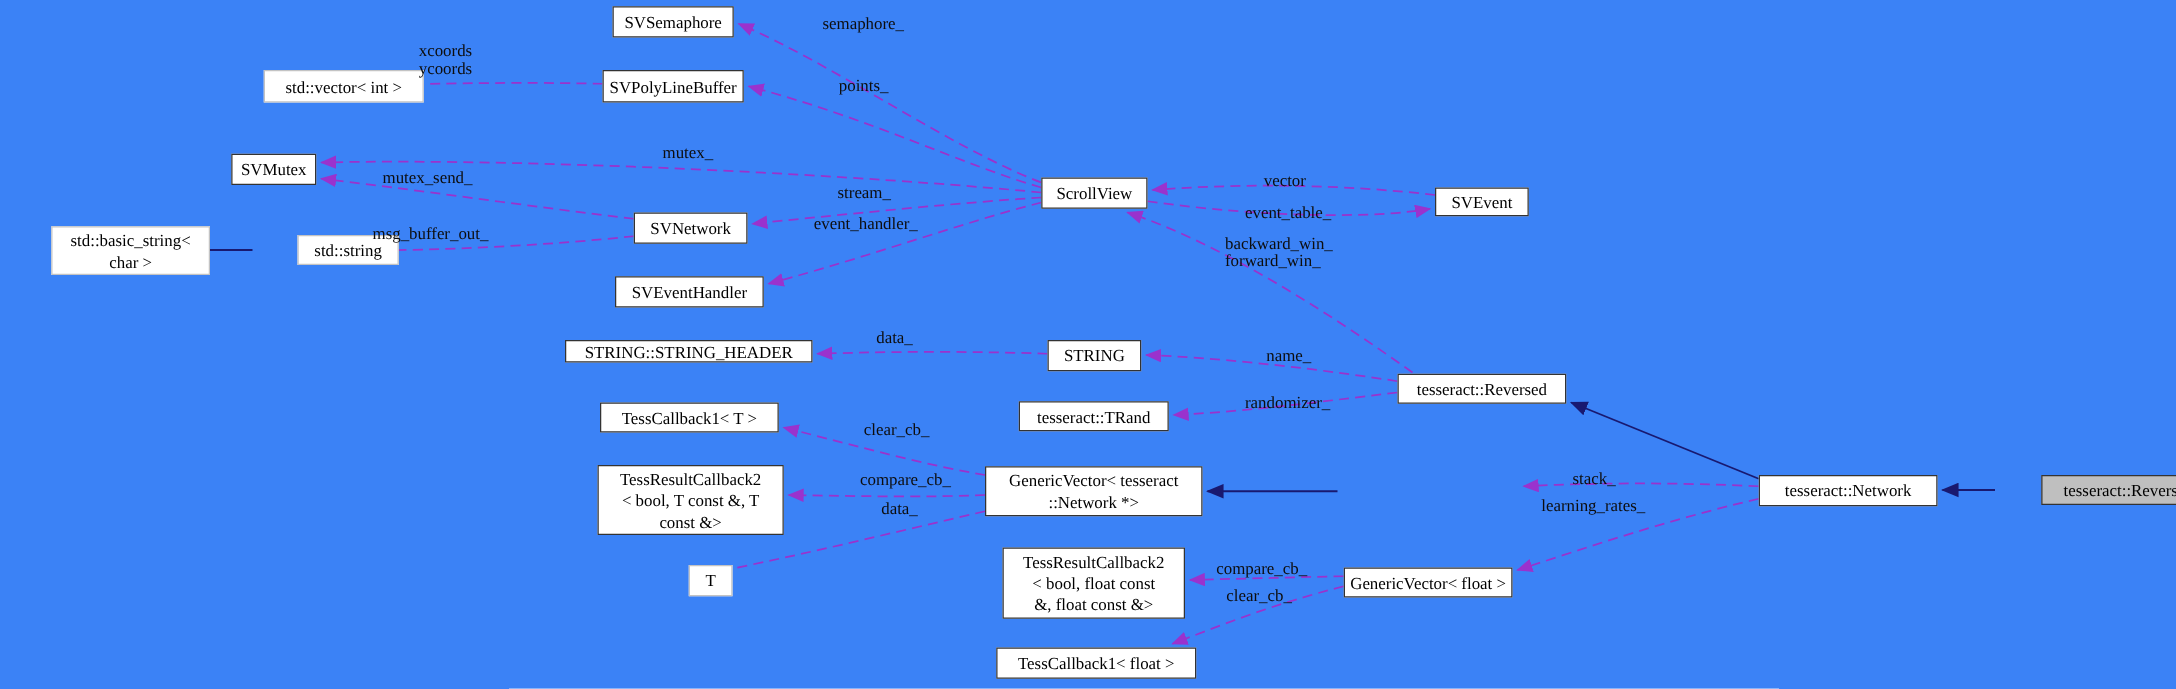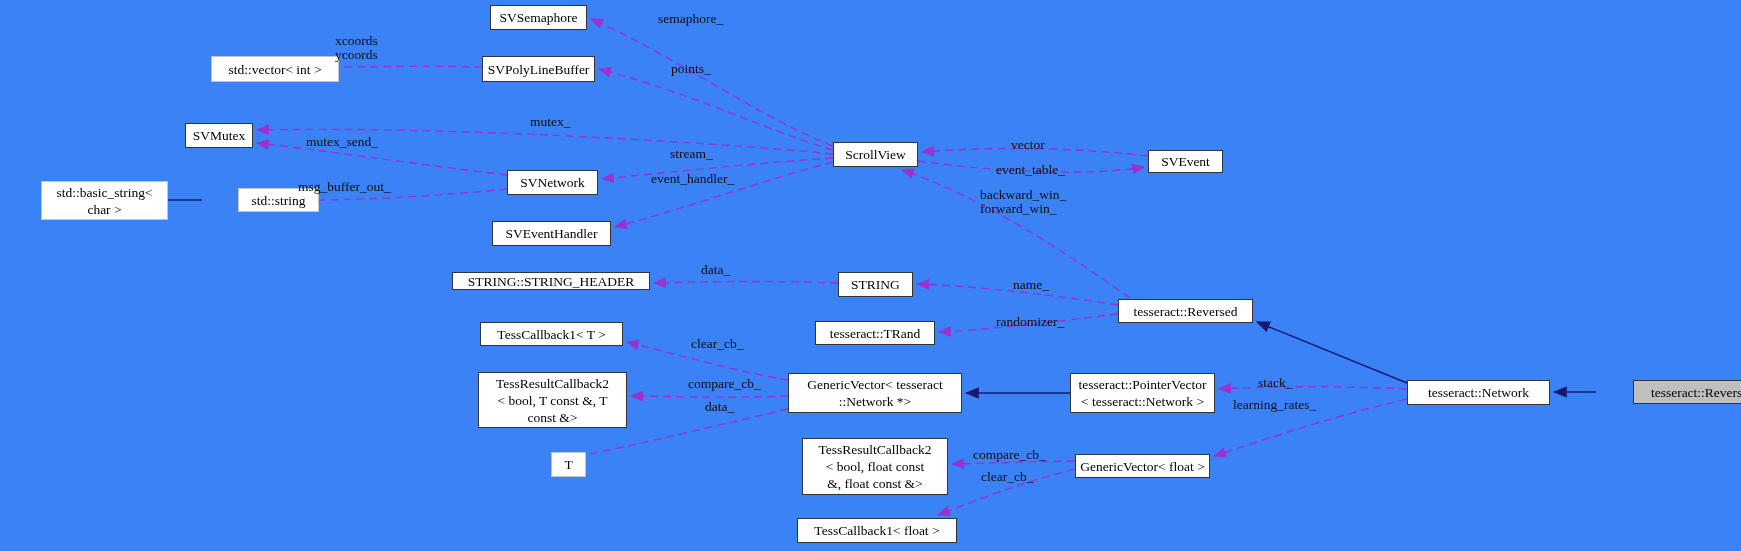--- a/index.html
+++ b/index.html
@@ -84,24 +84,20 @@
     <span>::Network *&gt;</span>
   </div>
   <div class="node external" style="left:515px;top:452px;width:35px;height:25px">T</div>
   <div class="node" style="left:802px;top:438px;width:146px;height:57px">
     <span>TessResultCallback2</span>
     <span>&lt; bool, float const</span>
     <span>&amp;, float const &amp;&gt;</span>
   </div>
   <div class="node" style="left:797px;top:518px;width:160px;height:25px">TessCallback1&lt; float &gt;</div>
   <div class="node" style="left:1075px;top:454px;width:135px;height:24px">GenericVector&lt; float &gt;</div>
-  <div class="node" style="left:1070px;top:373px;width:145px;height:40px">
-    <span>tesseract::PointerVector</span>
-    <span>&lt; tesseract::Network &gt;</span>
-  </div>
   <div class="node" style="left:833px;top:142px;width:85px;height:25px">ScrollView</div>
   <div class="node" style="left:1148px;top:150px;width:75px;height:23px">SVEvent</div>
   <div class="node" style="left:1118px;top:299px;width:135px;height:24px">tesseract::Reversed</div>
   <div class="node" style="left:1407px;top:380px;width:143px;height:25px">tesseract::Network</div>
   <div class="node current" style="left:1596px;top:380px;width:140px;height:24px">tesseract::Reversed</div>
 
   <div class="elabel" style="left:658px;top:12px">semaphore_</div>
   <div class="elabel" style="left:671px;top:62px">points_</div>
   <div class="elabel center" style="left:335px;top:34px;width:70px">
     <span style="display:block">xcoords</span>

